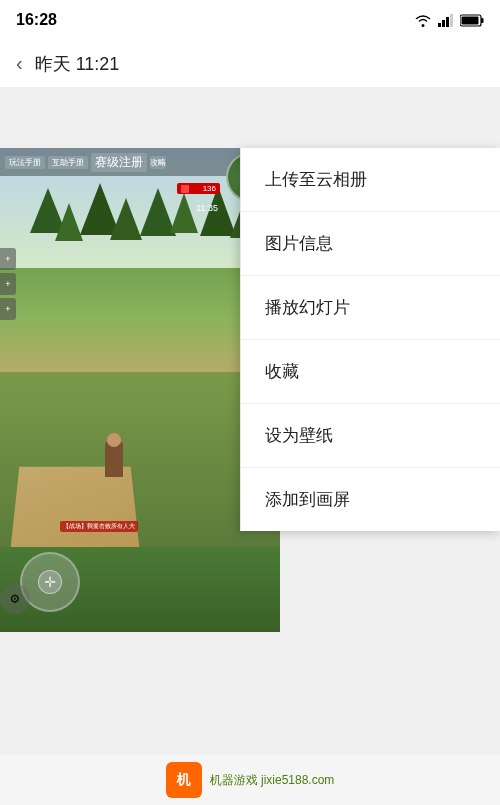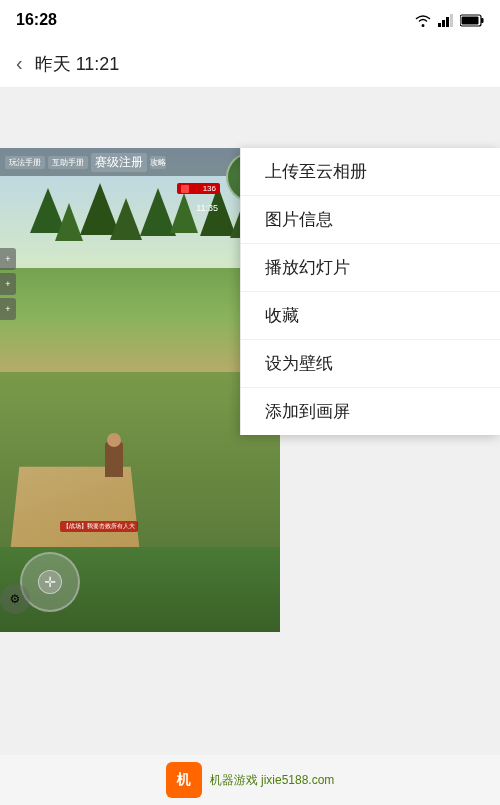--- a/index.html
+++ b/index.html
@@ -185,21 +185,21 @@
       right: 0;
       top: 60px;
       width: 260px;
       background: #fff;
       box-shadow: -2px 2px 10px rgba(0,0,0,0.2);
       z-index: 200;
       border-left: 1px solid #e8e8e8;
     }
     .menu-item {
       width: 100%;
-      padding: 12px 24px;
+      padding: 20px 24px;
       font-size: 17px;
       color: #222;
       border-bottom: 1px solid #f0f0f0;
       cursor: pointer;
       background: #fff;
       display: flex;
       align-items: center;
     }
     .menu-item:last-child {
       border-bottom: none;

